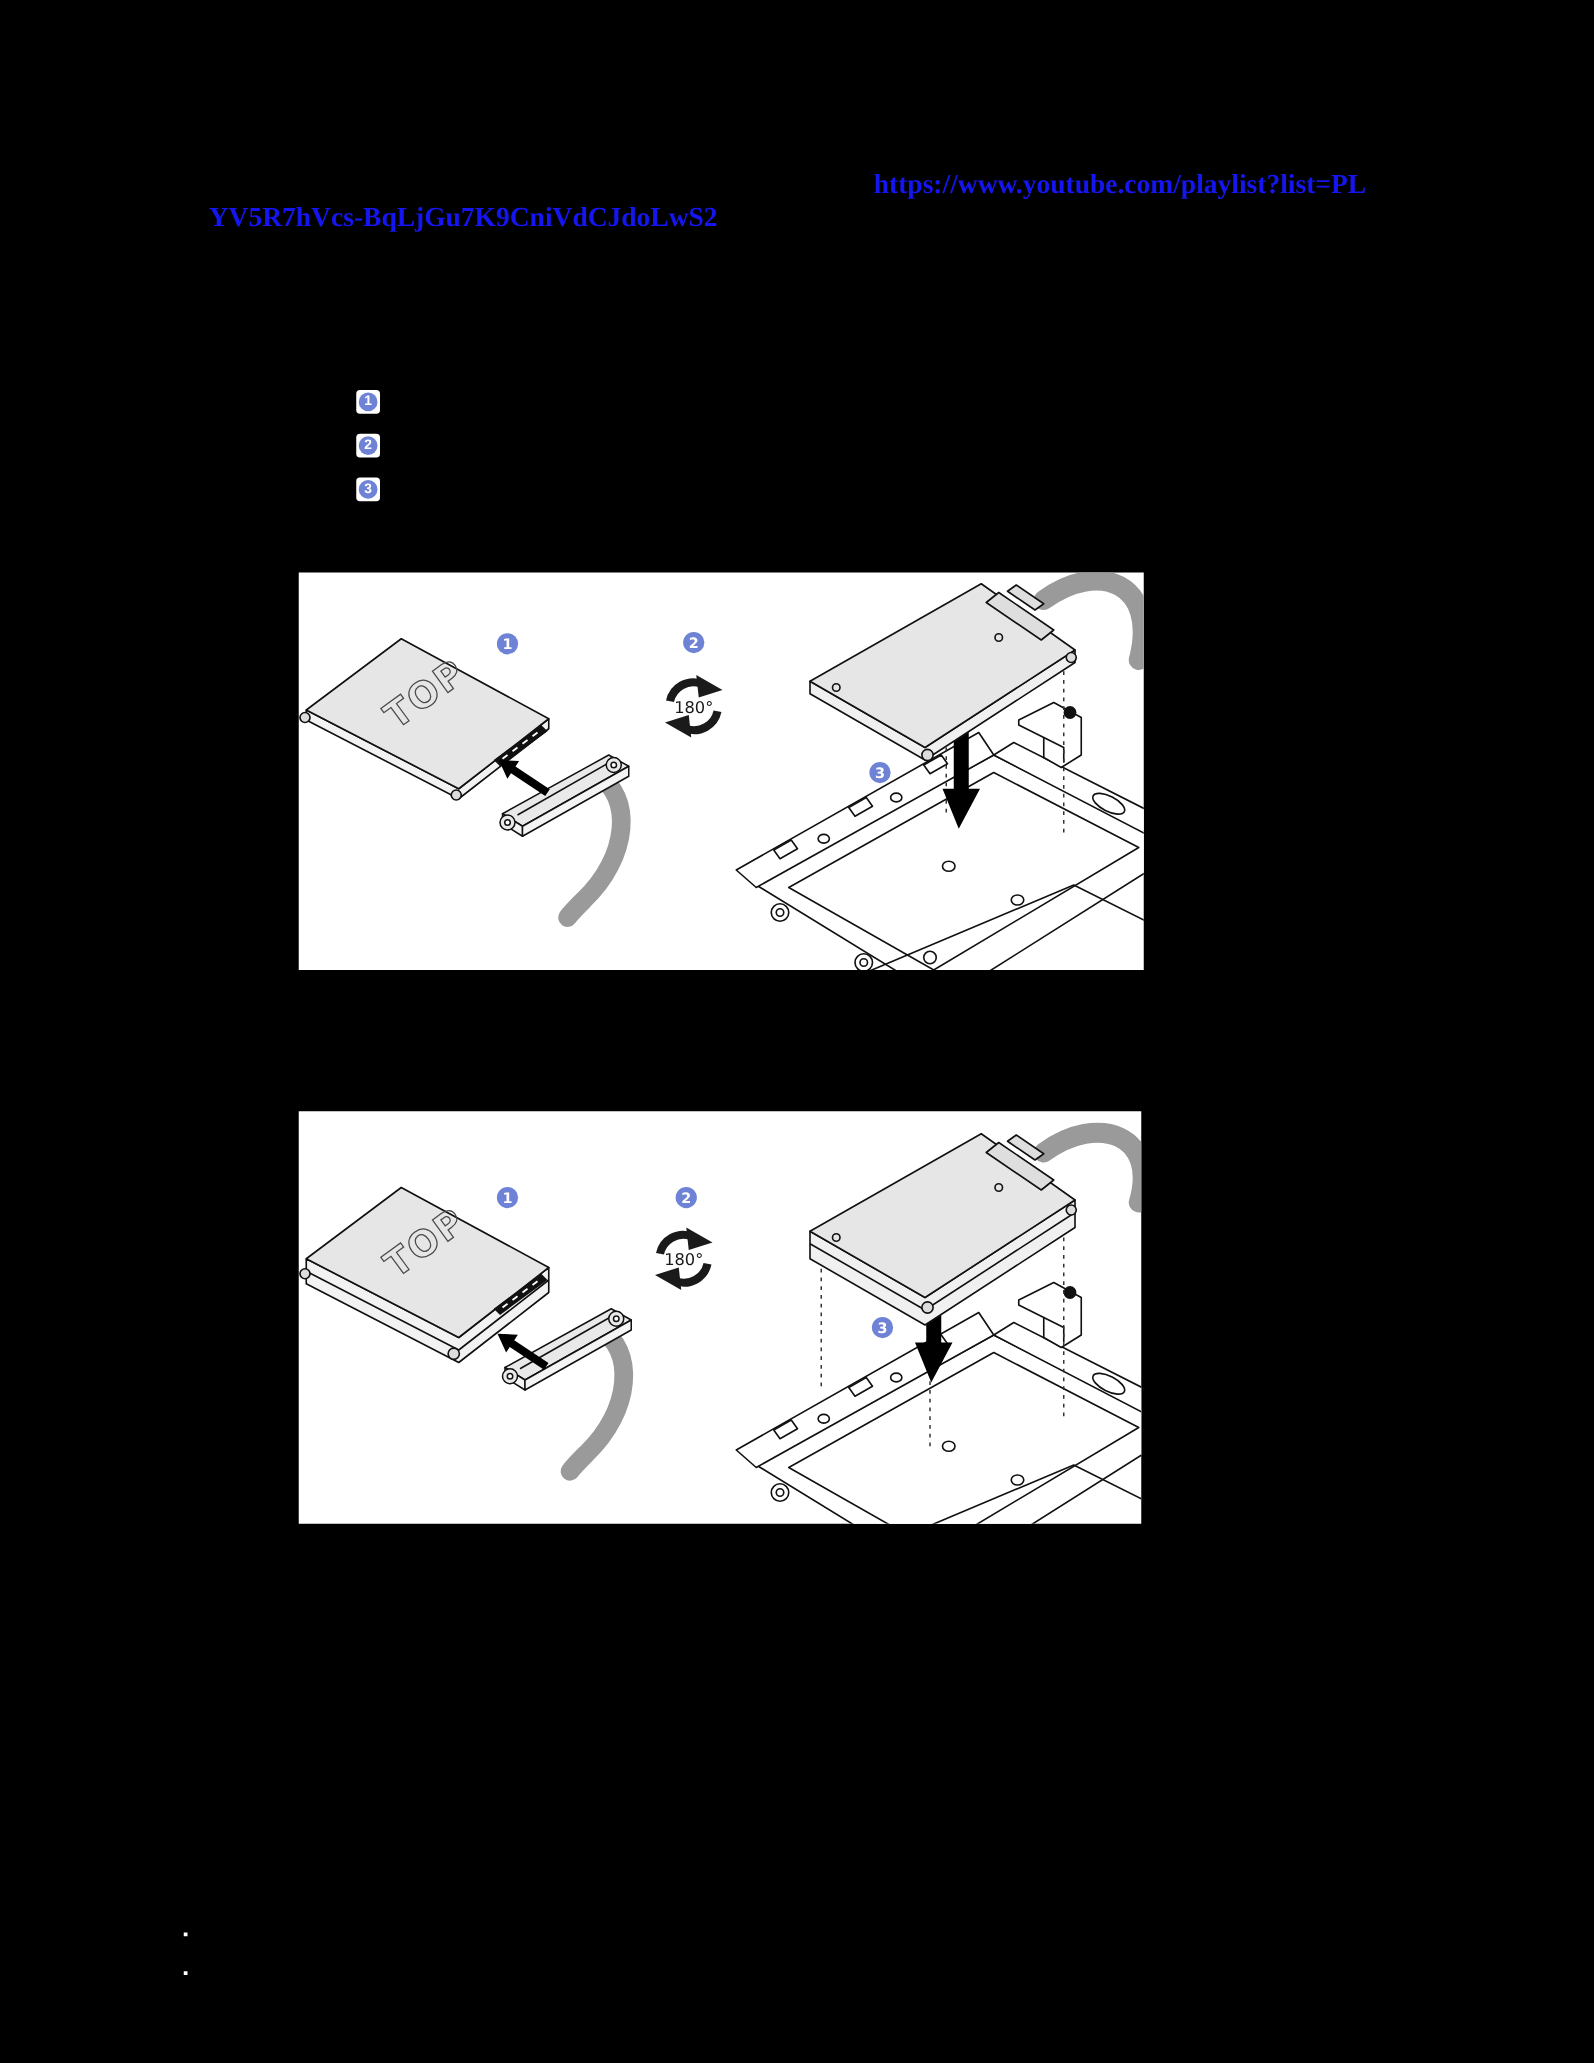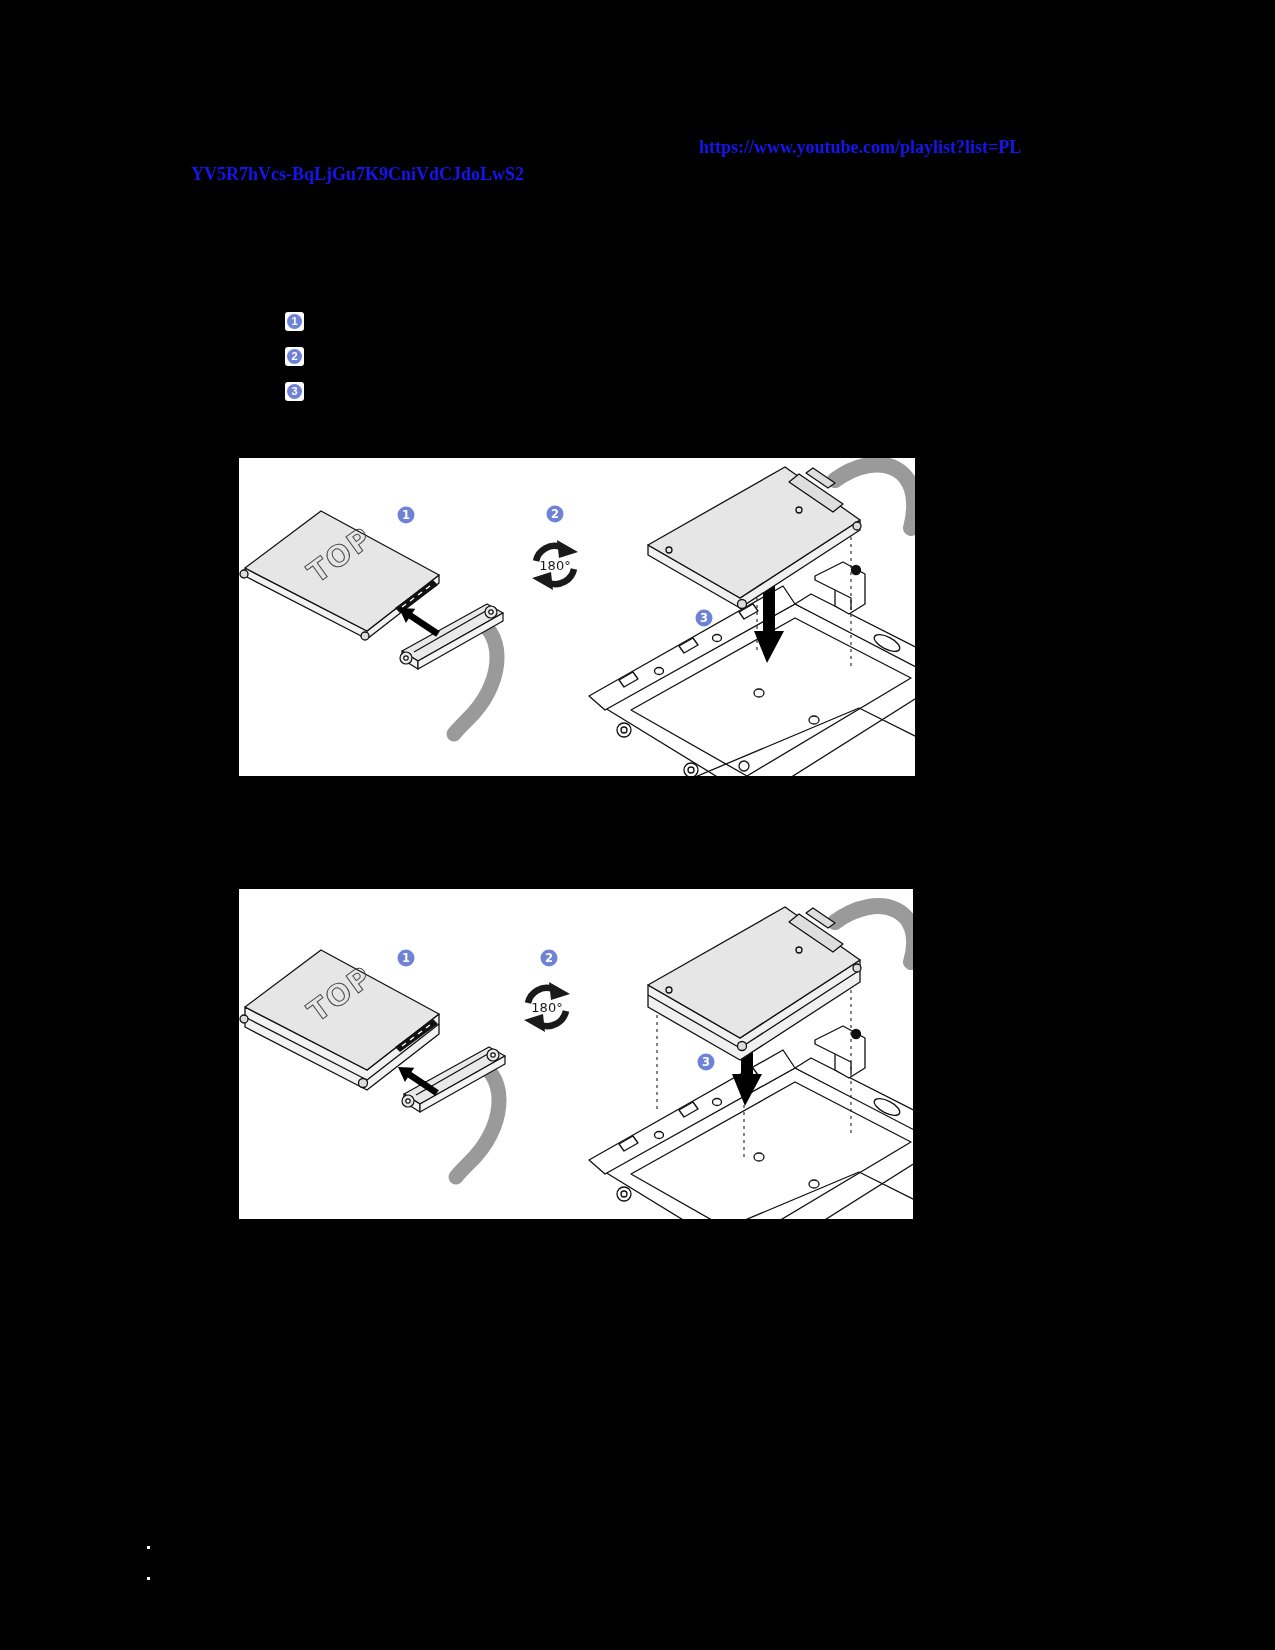--- a/index.html
+++ b/index.html
@@ -1,21 +1,21 @@
 <!DOCTYPE html>
 <html><head>
 <meta charset="utf-8">
 <style>
   html,body{margin:0;padding:0;background:#000;}
   #page{position:relative;width:1275px;height:1650px;background:#000;overflow:hidden;
         font-family:"Liberation Sans", sans-serif;}
   .link-line{position:absolute;color:#1515f0;font-family:"Liberation Serif", serif;
-             font-weight:bold;font-size:18px;line-height:22px;white-space:nowrap;cursor:pointer;}
+             font-weight:bold;font-size:22px;line-height:22px;white-space:nowrap;cursor:pointer;}
   #link1{left:699px;top:136px;}
-  #link2{left:191px;top:163px;text-align:center;}
+  #link2{left:167px;top:163px;text-align:center;}
   .step-badge{position:absolute;width:19px;height:19px;background:#fff;border-radius:3px;
               display:flex;align-items:center;justify-content:center;}
   .step-badge .circ{width:15px;height:15px;border-radius:50%;background:#6f83d6;color:#fff;
               font-size:11px;font-weight:bold;display:flex;align-items:center;justify-content:center;
               line-height:1;}
   #sb1{left:285px;top:312px;} #sb2{left:285px;top:347px;} #sb3{left:285px;top:382px;}
   .figure{position:absolute;background:#fff;}
   #fig1{left:239px;top:458px;width:676px;height:318px;}
   #fig2{left:239px;top:889px;width:674px;height:330px;}
   .dot{position:absolute;width:3px;height:3px;background:#fff;}

